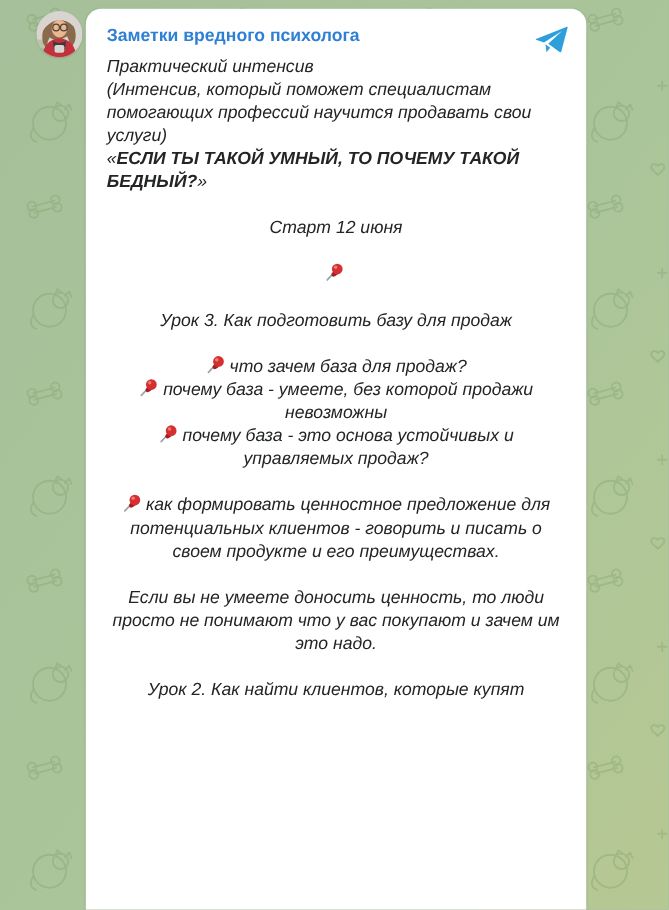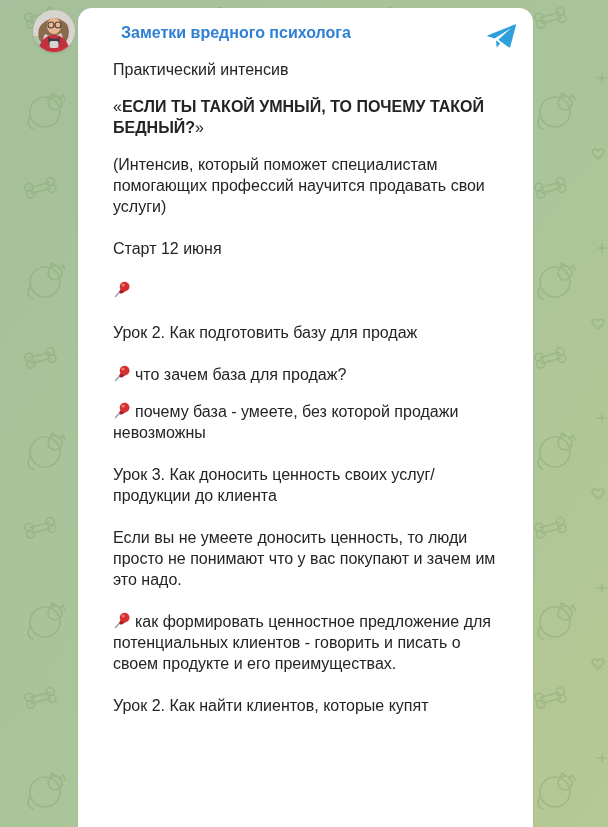--- a/index.html
+++ b/index.html
@@ -41,37 +41,36 @@
 
   .name-row { position: relative; margin-bottom: 7px; }
   .channel-name {
     display: inline-block;
     font-size: 16px;
     line-height: 21px;
     font-weight: bold;
     color: #2f80d4;
     cursor: pointer;
     white-space: pre-wrap;
-    margin-left: 24px;
   }
   .plane {
     position: absolute;
     right: -3px; top: 0px;
     width: 32px; height: 30px;
     cursor: pointer;
   }
   .plane svg { display: block; }
 
   .body-text {
     font-size: 16px;
     line-height: 21px;
     color: #222426;
   }
-  .body-text p { margin: 16px; white-space: pre-wrap; }
-  .gap1 { margin-top: 21px !important; }
+  .body-text p { margin: 0; white-space: pre-wrap; font-style: italic; }
+  .gap1 { margin-top: 21px !important; text-align: center; }
   .gap2 { margin-top: 42px !important; }
   .b { font-weight: bold; }
 
   .pin {
     display: inline-block;
     width: 18px; height: 17px;
     vertical-align: -2px;
     margin-right: 4px;
   }
   .pin svg { display: block; }
@@ -168,47 +167,49 @@
         <svg width="32" height="30" viewBox="0 0 24 23">
           <path d="M22.6 1.9 L1.9 10.1 C1.2 10.4 1.2 10.8 1.85 11.0 L7.05 12.7 L19.6 4.8 L10.0 13.6 L10.0 13.6 L17.9 19.4 C18.45 19.8 18.95 19.6 19.1 18.95 L23.45 2.7 C23.65 1.95 23.3 1.6 22.6 1.9 Z" fill="#2da0dc"></path>
           <path d="M8.1 14.05 L8.75 19.6 L11.35 16.45 Z" fill="#2da0dc"></path>
         </svg>
       </span>
     </div>
 
     <div class="body-text">
       <p><span>Практический интенсив</span></p>
 
+      <p><span>(Интенсив, который поможет специалистам помогающих профессий научится продавать свои услуги)</span></p>
+
       <p><span>«</span><span class="b">ЕСЛИ ТЫ ТАКОЙ УМНЫЙ, ТО ПОЧЕМУ ТАКОЙ БЕДНЫЙ?</span><span>»</span></p>
-
-      <p><span>(Интенсив, который поможет специалистам помогающих профессий научится продавать свои услуги)</span></p>
 
       <p class="gap1"><span>Старт 12 июня</span></p>
 
 
       <p class="gap1"><span class="pin"><svg width="18" height="17">
               <use href="#pin-sym"></use>
             </svg></span></p>
 
-      <p class="gap1"><span>Урок 2. Как подготовить базу для продаж</span></p>
+      <p class="gap1"><span>Урок 3. Как подготовить базу для продаж</span></p>
 
       <div class="gap1">
         <p><span class="pin"><svg width="18" height="17">
                 <use href="#pin-sym"></use>
               </svg></span><span>что зачем база для продаж?</span></p>
         <p><span class="pin"><svg width="18" height="17">
                 <use href="#pin-sym"></use>
               </svg></span><span>почему база - умеете, без которой продажи невозможны</span></p>
+        <p><span class="pin"><svg width="18" height="17">
+                <use href="#pin-sym"></use>
+              </svg></span><span>почему база - это основа устойчивых и управляемых продаж?</span></p>
       </div>
 
-      <p class="gap1"><span>Урок 3. Как доносить ценность своих услуг/продукции до клиента</span></p>
-
-      <p class="gap1"><span>Если вы не умеете доносить ценность, то люди просто не понимают что у вас покупают и зачем им это надо.</span></p>
 
       <p class="gap1"><span class="pin"><svg width="18" height="17">
               <use href="#pin-sym"></use>
             </svg></span><span>как формировать ценностное предложение для потенциальных клиентов - говорить и писать о своем продукте и его преимуществах.</span></p>
 
+      <p class="gap1"><span>Если вы не умеете доносить ценность, то люди просто не понимают что у вас покупают и зачем им это надо.</span></p>
+
       <p class="gap1"><span>Урок 2. Как найти клиентов, которые купят</span></p>
     </div>
 
   </div>
 </div>
 
 </body></html>

